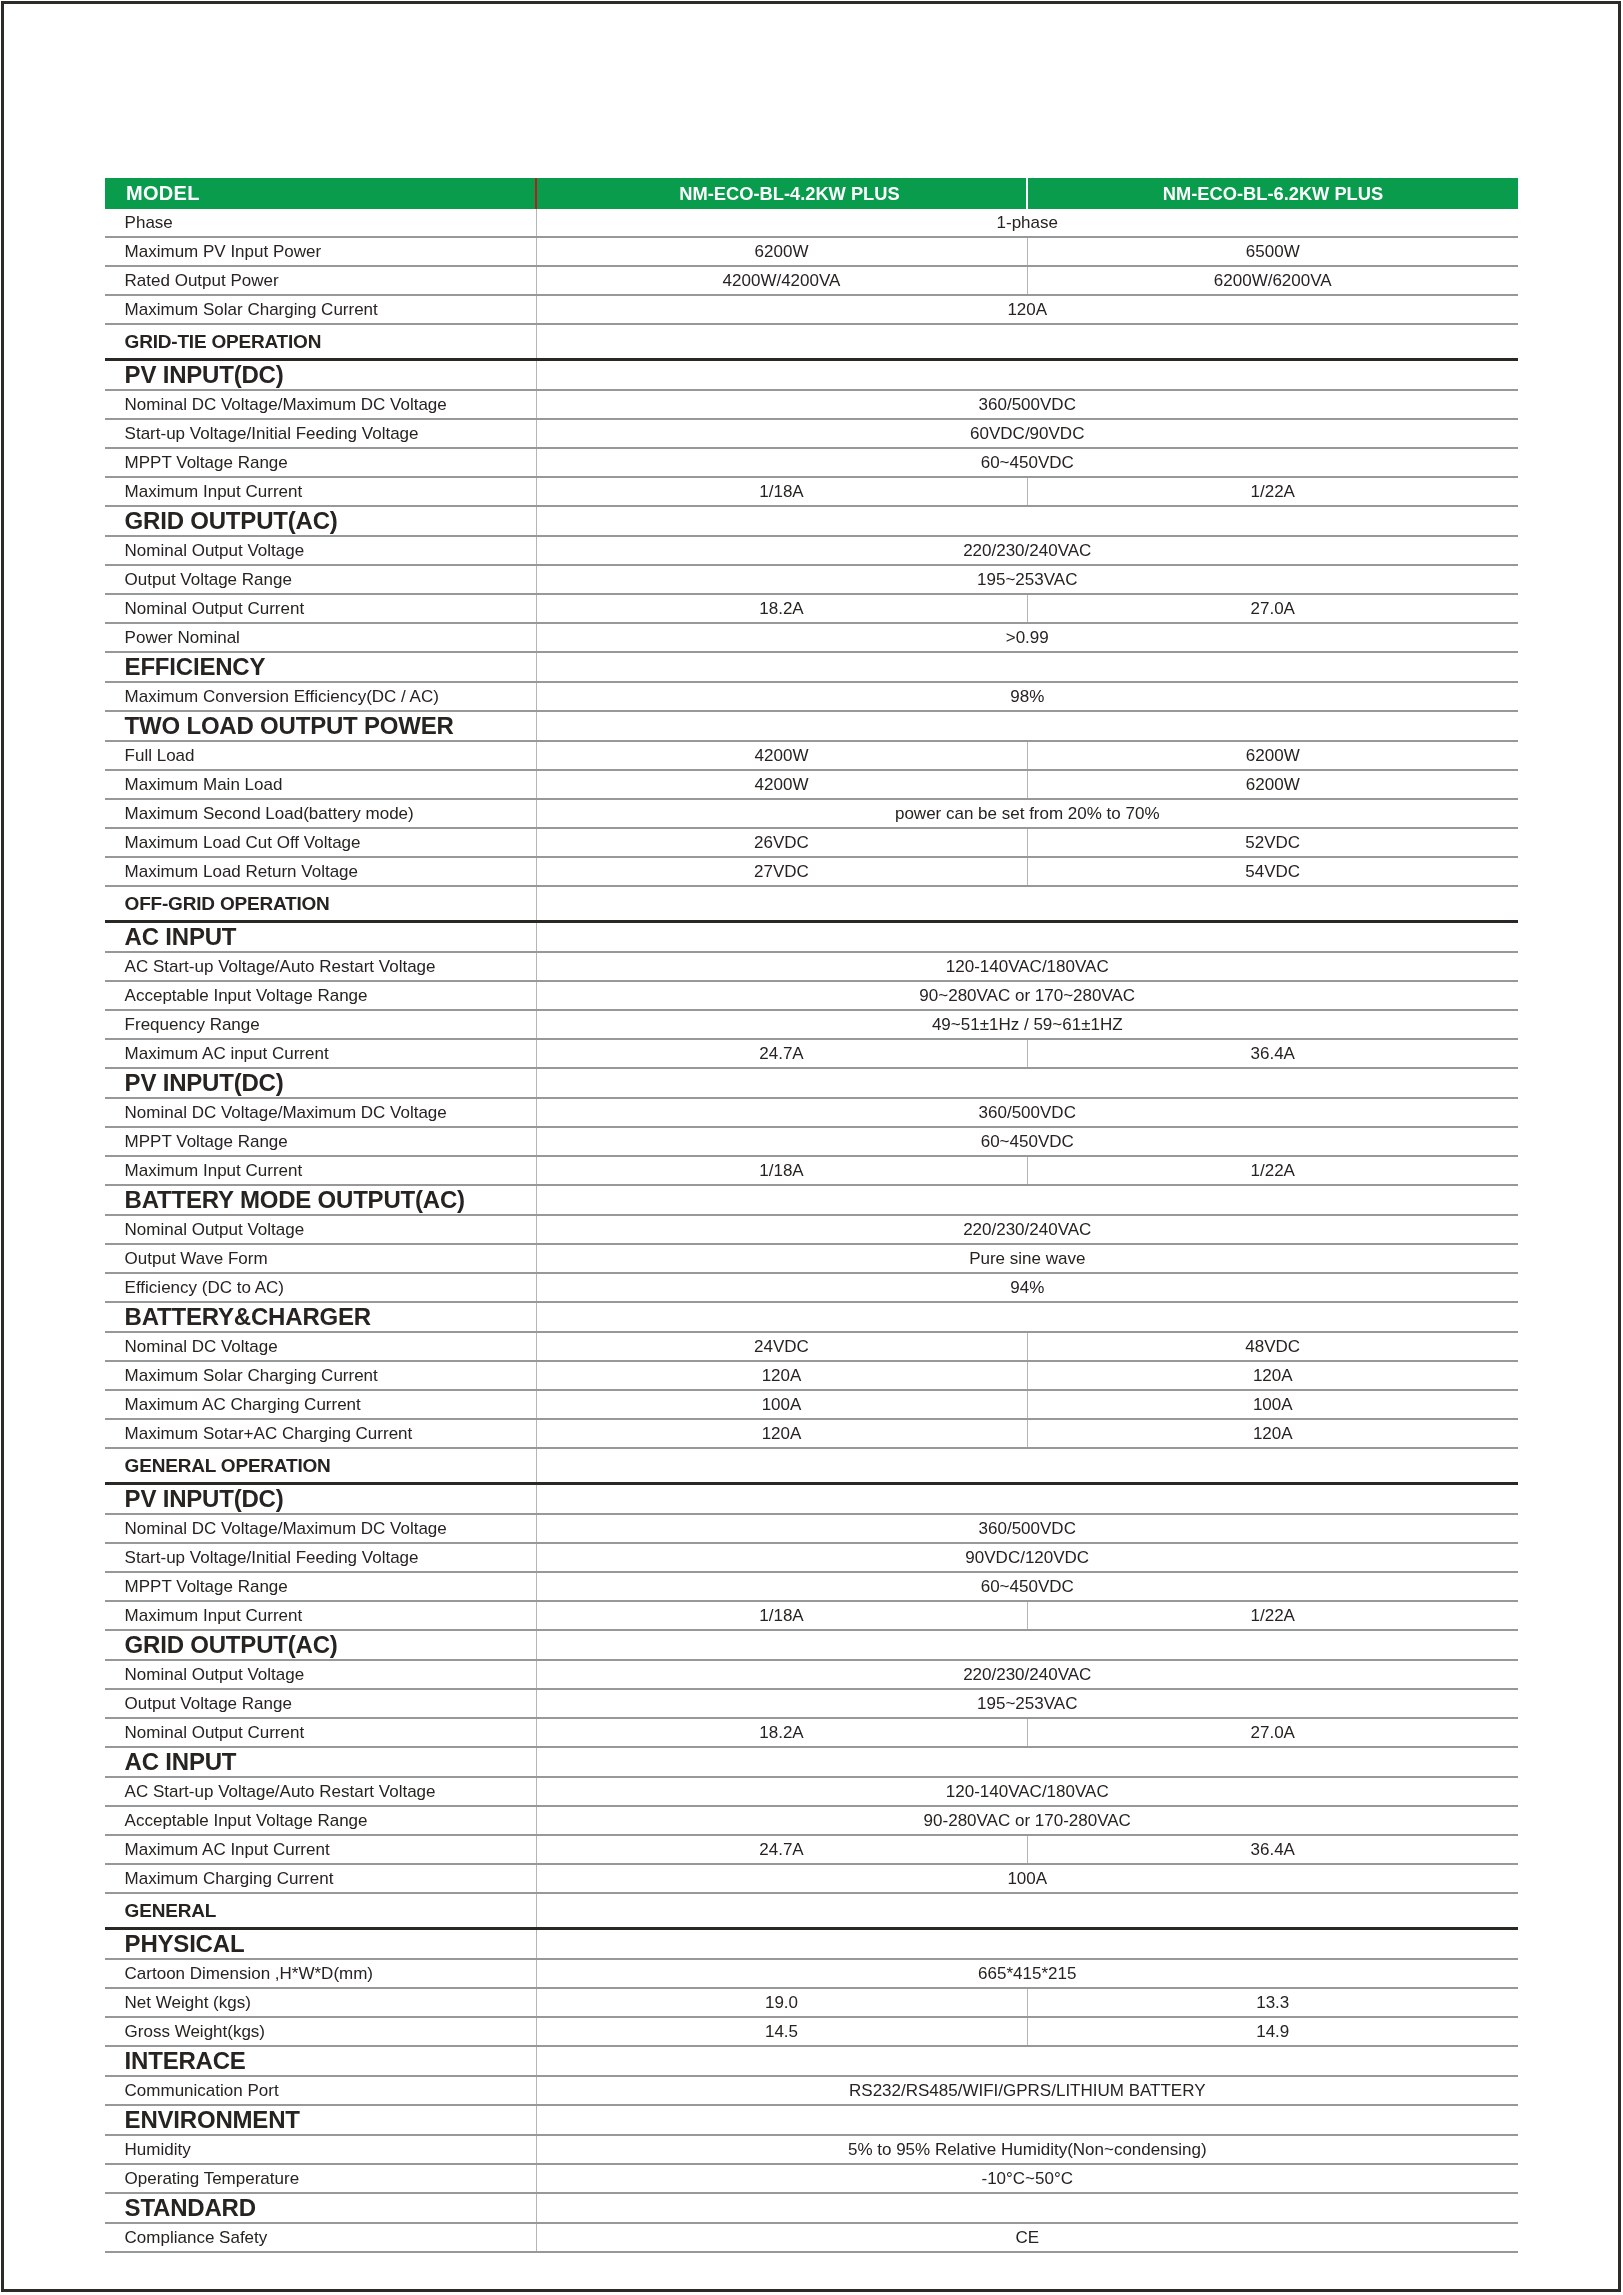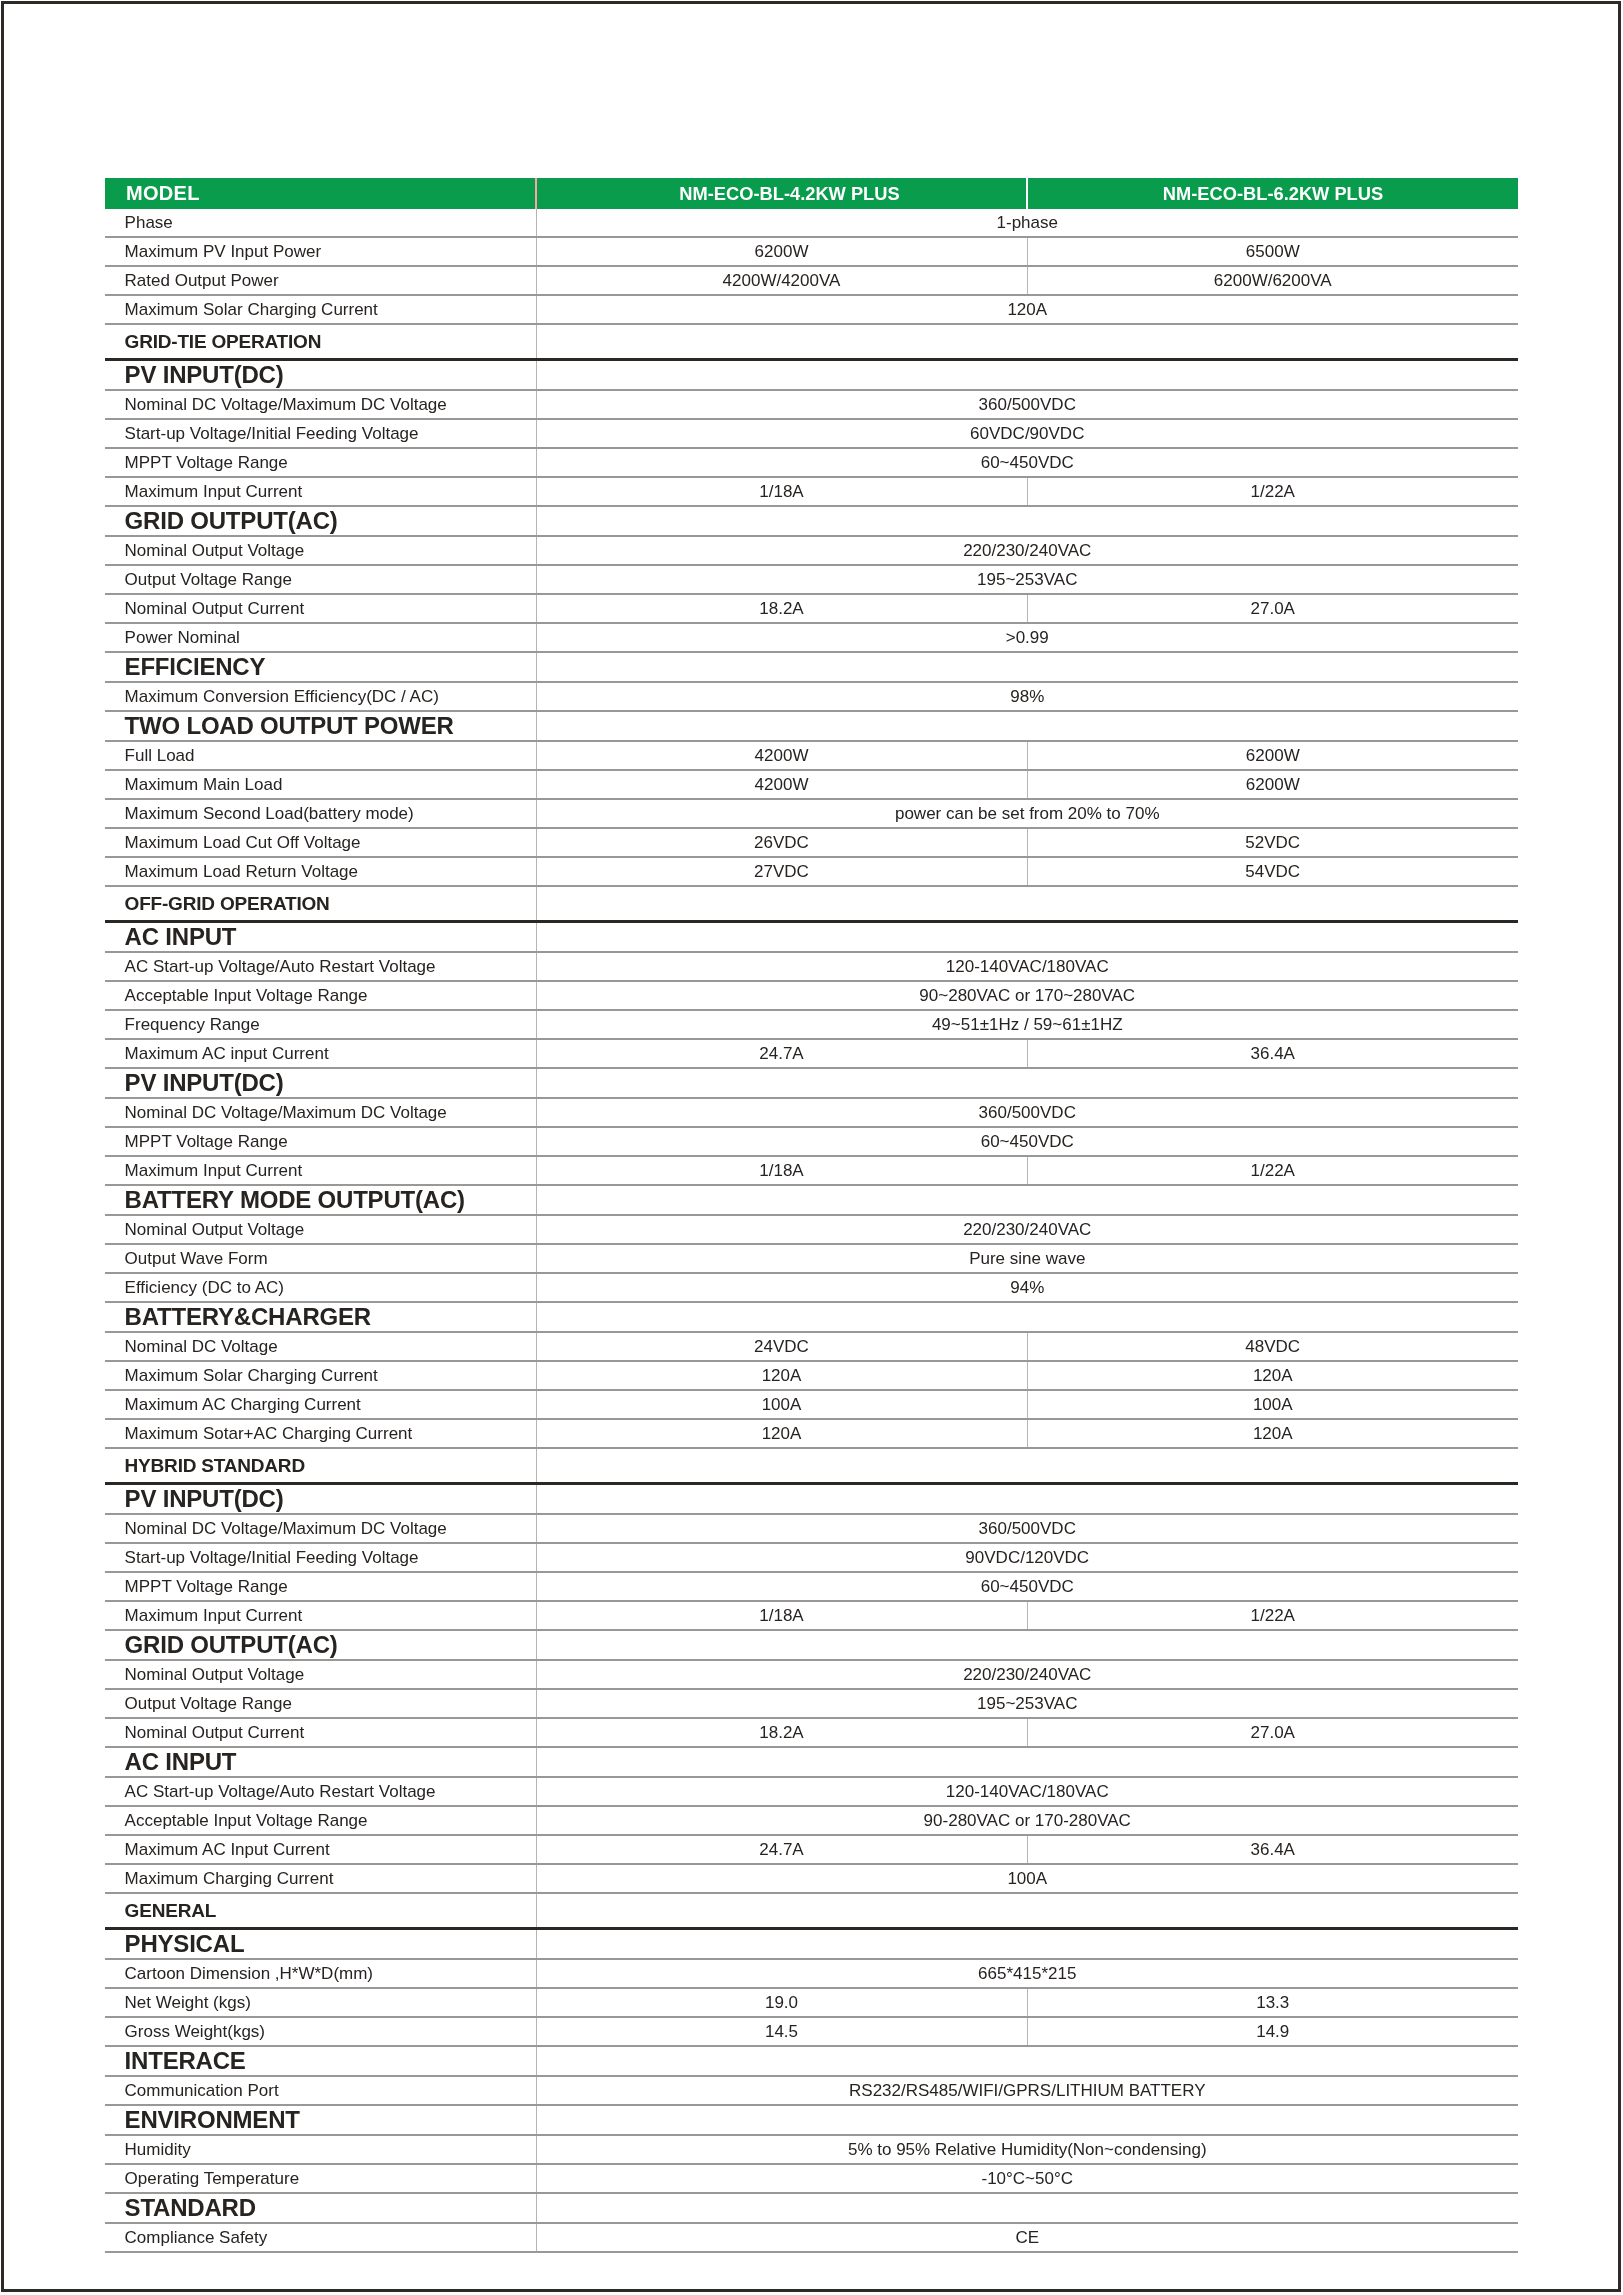--- a/index.html
+++ b/index.html
@@ -35,21 +35,21 @@
     height:31px;
     color:#ffffff;
     font-weight:bold;
     border-bottom:none;
   }
   tr.r-header th.th-label{
     text-align:left;
     padding-left:21px;
     font-size:20px;
     letter-spacing:0.3px;
-    border-right:2px solid #fca5a5;
+    border-right:2px solid #b91c1c;
   }
   tr.r-header th.th-val{
     text-align:center;
     font-size:18.3px;
   }
   tr.r-header th.v1{border-right:2px solid #ffffff;padding-left:16px;}
 
   
   td.lab{
     text-align:left;
@@ -279,21 +279,21 @@
         <td class="lab">Maximum AC Charging Current</td>
         <td class="val mid">100A</td>
         <td class="val">100A</td>
       </tr>
       <tr class="r-cols">
         <td class="lab">Maximum Sotar+AC Charging Current</td>
         <td class="val mid">120A</td>
         <td class="val">120A</td>
       </tr>
       <tr class="r-section">
-        <td class="lab">HYBRID STANDARD</td>
+        <td class="lab">GENERAL OPERATION</td>
         <td class="val" colspan="2"></td>
       </tr>
       <tr class="r-sub">
         <td class="lab">PV INPUT(DC)</td>
         <td class="val" colspan="2"></td>
       </tr>
       <tr class="r-span">
         <td class="lab">Nominal DC Voltage/Maximum DC Voltage</td>
         <td class="val" colspan="2">360/500VDC</td>
       </tr>

